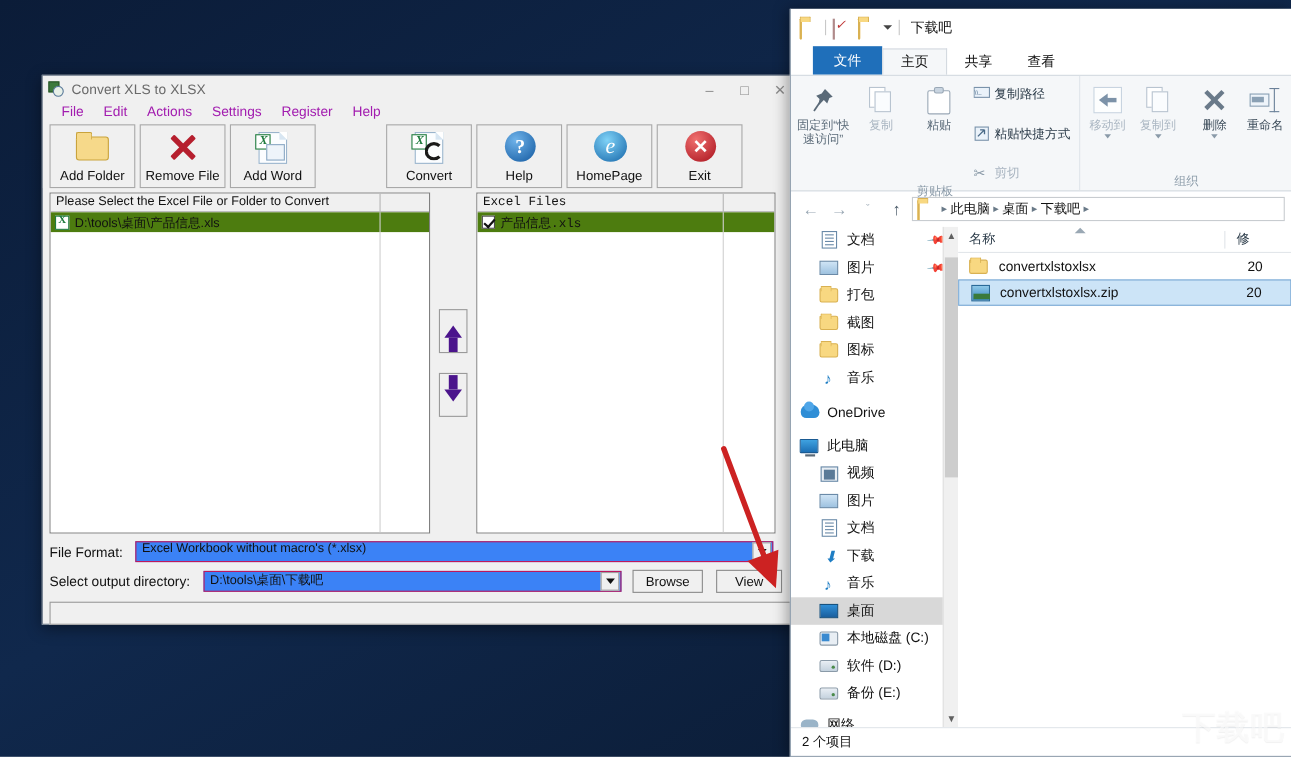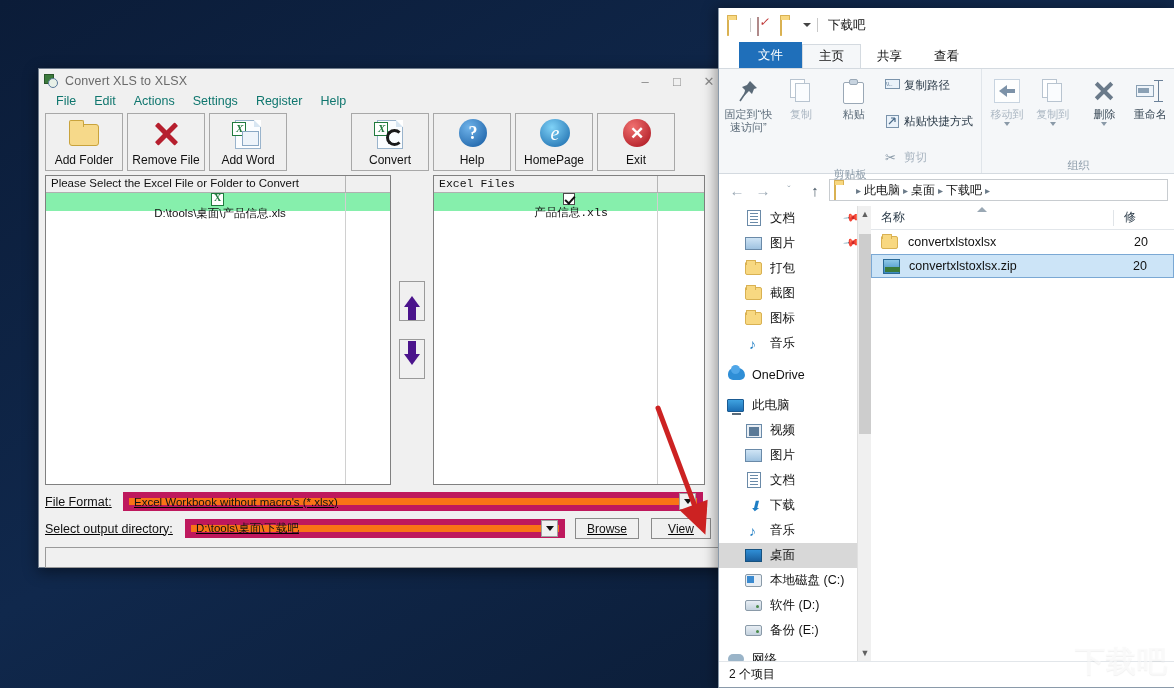--- a/index.html
+++ b/index.html
@@ -21,21 +21,21 @@
     height:26px; background:#f0f0f0; display:flex; align-items:center;
     padding-left:5px; border-bottom:0px;
   }
   .app-ico{width:15px;height:15px;flex:0 0 auto;margin-right:6px;position:relative;}
   .app-ico .sq1{position:absolute;left:0;top:0;width:10px;height:10px;background:#3c7a3c;border:1px solid #2a562a;}
   .app-ico .sq2{position:absolute;left:4px;top:4px;width:10px;height:10px;background:#e8f0e8;border:1px solid #5a7a9a;border-radius:50%;}
   #app-title{font-size:12.5px;color:#6a6a6a;flex:1;letter-spacing:.1px;}
   .tb-btn{width:32px;height:24px;display:flex;align-items:center;justify-content:center;color:#8a8a8a;font-size:13px;}
 
   #app-menubar{height:20px;display:flex;align-items:center;padding-left:8px;gap:0px;background:#f0f0f0;}
-  .menu-item{font-size:12.5px;color:#0f766e;padding:1px 9px;cursor:default;}
+  .menu-item{font-size:12.5px;color:#a21caf;padding:1px 9px;cursor:default;}
 
   #app-toolbar{height:64px;display:flex;align-items:flex-start;padding:4px 6px 0 6px;background:#f0f0f0;position:relative;}
   .tbar-btn{
     width:78px;height:58px;background:#f0f0f0;border:1px solid #a8a8a8;
     display:flex;flex-direction:column;align-items:center;justify-content:flex-start;
     padding-top:4px;margin-right:4px;cursor:default;
   }
   .tbar-lbl{font-size:12px;color:#111;margin-top:auto;margin-bottom:3px;}
   .tbar-ico{width:34px;height:32px;position:relative;}
   .tgap{width:60px;}
@@ -62,38 +62,38 @@
   #app-body{flex:1;position:relative;padding:4px 6px 0 6px;display:flex;flex-direction:column;}
   #lists-row{display:flex;height:310px;}
   .listbox{background:#fff;border:1px solid #808080;display:flex;flex-direction:column;overflow:hidden;}
   #left-list{width:346px;}
   #right-list{width:272px;font-family:Liberation Mono, monospace;}
   .lhead{height:17px;background:#f0f0f0;border-bottom:1px solid #b0b0b0;display:flex;}
   .lhead .hcell{font-size:11.5px;color:#111;padding:1px 5px;border-right:1px solid #b5b5b5;white-space:nowrap;overflow:hidden;}
   .lhead .hfill{flex:1;border-right:none;}
   .lrows{flex:1;position:relative;background:#fff;}
   .lrow{height:18px;display:flex;align-items:center;padding-left:4px;font-size:11.5px;color:#111;white-space:nowrap;}
-  .lrow.alt{background:#86efac;flex-direction:column;}
+  .lrow.alt{background:#4d7c0f;}
   .xls-mini{width:13px;height:13px;background:#fff;border:1px solid #1f7a3d;margin-right:5px;position:relative;flex:0 0 auto;}
   .xls-mini:after{content:"X";position:absolute;left:2px;top:-2px;font-size:10px;font-weight:bold;color:#1f7a3d;font-family:"Liberation Serif",serif;}
   .chk{width:12px;height:12px;border:1px solid #4a4a4a;background:#fff;margin-right:5px;position:relative;flex:0 0 auto;}
   .chk:after{content:"";position:absolute;left:3px;top:0px;width:4px;height:8px;border:solid #111;border-width:0 2px 2px 0;transform:rotate(42deg);}
   .vgrid{position:absolute;top:0;bottom:0;width:1px;background:#d0d0d0;}
 
   #mid-arrows{width:42px;display:flex;flex-direction:column;align-items:center;justify-content:center;gap:18px;}
   .arrow-btn{width:26px;height:40px;background:#f0f0f0;border:1px solid #9a9a9a;display:flex;align-items:center;justify-content:center;cursor:default;}
   .arr{width:0;height:0;}
   .arr-up{border-left:8px solid transparent;border-right:8px solid transparent;border-bottom:11px solid #4b148c;position:relative;}
   .arr-up:after{content:"";position:absolute;left:-4px;top:11px;width:8px;height:13px;background:#4b148c;}
   .arr-dn{border-left:8px solid transparent;border-right:8px solid transparent;border-top:11px solid #4b148c;position:relative;}
   .arr-dn:after{content:"";position:absolute;left:-4px;top:-24px;width:8px;height:13px;background:#4b148c;}
 
-  #fmt-row,#out-row{display:flex;align-items:center;margin-top:7px;text-decoration:underline;}
+  #fmt-row,#out-row{display:flex;align-items:center;margin-top:7px;}
   .flabel{font-size:12.5px;color:#111;}
-  .combo{height:19px;background:#f97316;border:6px solid #be185d;display:flex;align-items:center;position:relative;}
+  .combo{height:19px;background:#3b82f6;border:1px solid #be185d;display:flex;position:relative;}
   .combo .ctext{font-size:11.5px;color:#111;padding-left:5px;flex:1;white-space:nowrap;overflow:hidden;}
   .combo .cbtn{width:17px;height:17px;background:#f0f0f0;border:1px solid #a0a0a0;margin-right:1px;display:flex;align-items:center;justify-content:center;flex:0 0 auto;}
   .caret{width:0;height:0;border-left:4px solid transparent;border-right:4px solid transparent;border-top:5px solid #111;}
   .btn-3d{height:21px;background:#f0f0f0;border:1px solid #8a8a8a;font-size:12px;color:#111;display:flex;align-items:center;justify-content:center;cursor:default;}
   #status-strip{height:21px;margin:8px 0 0 0;background:#f0f0f0;border:1px solid #9a9a9a;}
 
   
   #red-arrow{position:absolute;left:640px;top:400px;width:95px;height:145px;pointer-events:none;z-index:60;}
 
   

